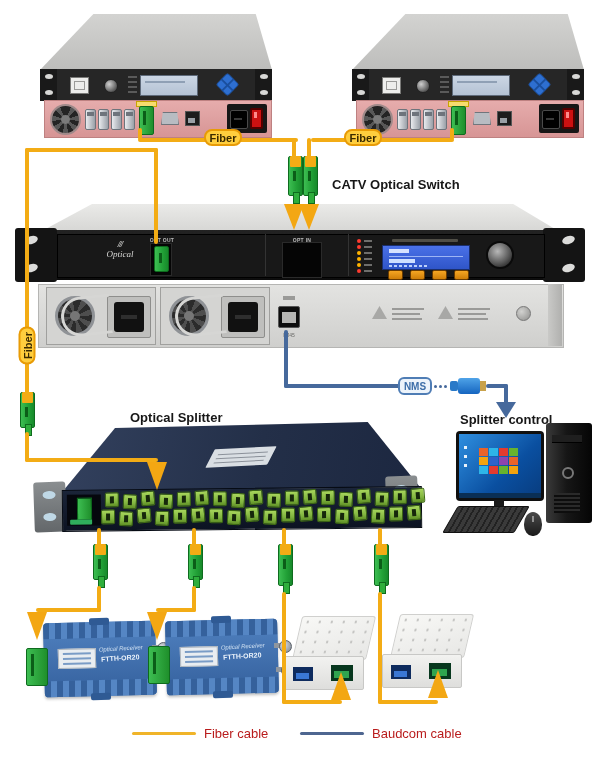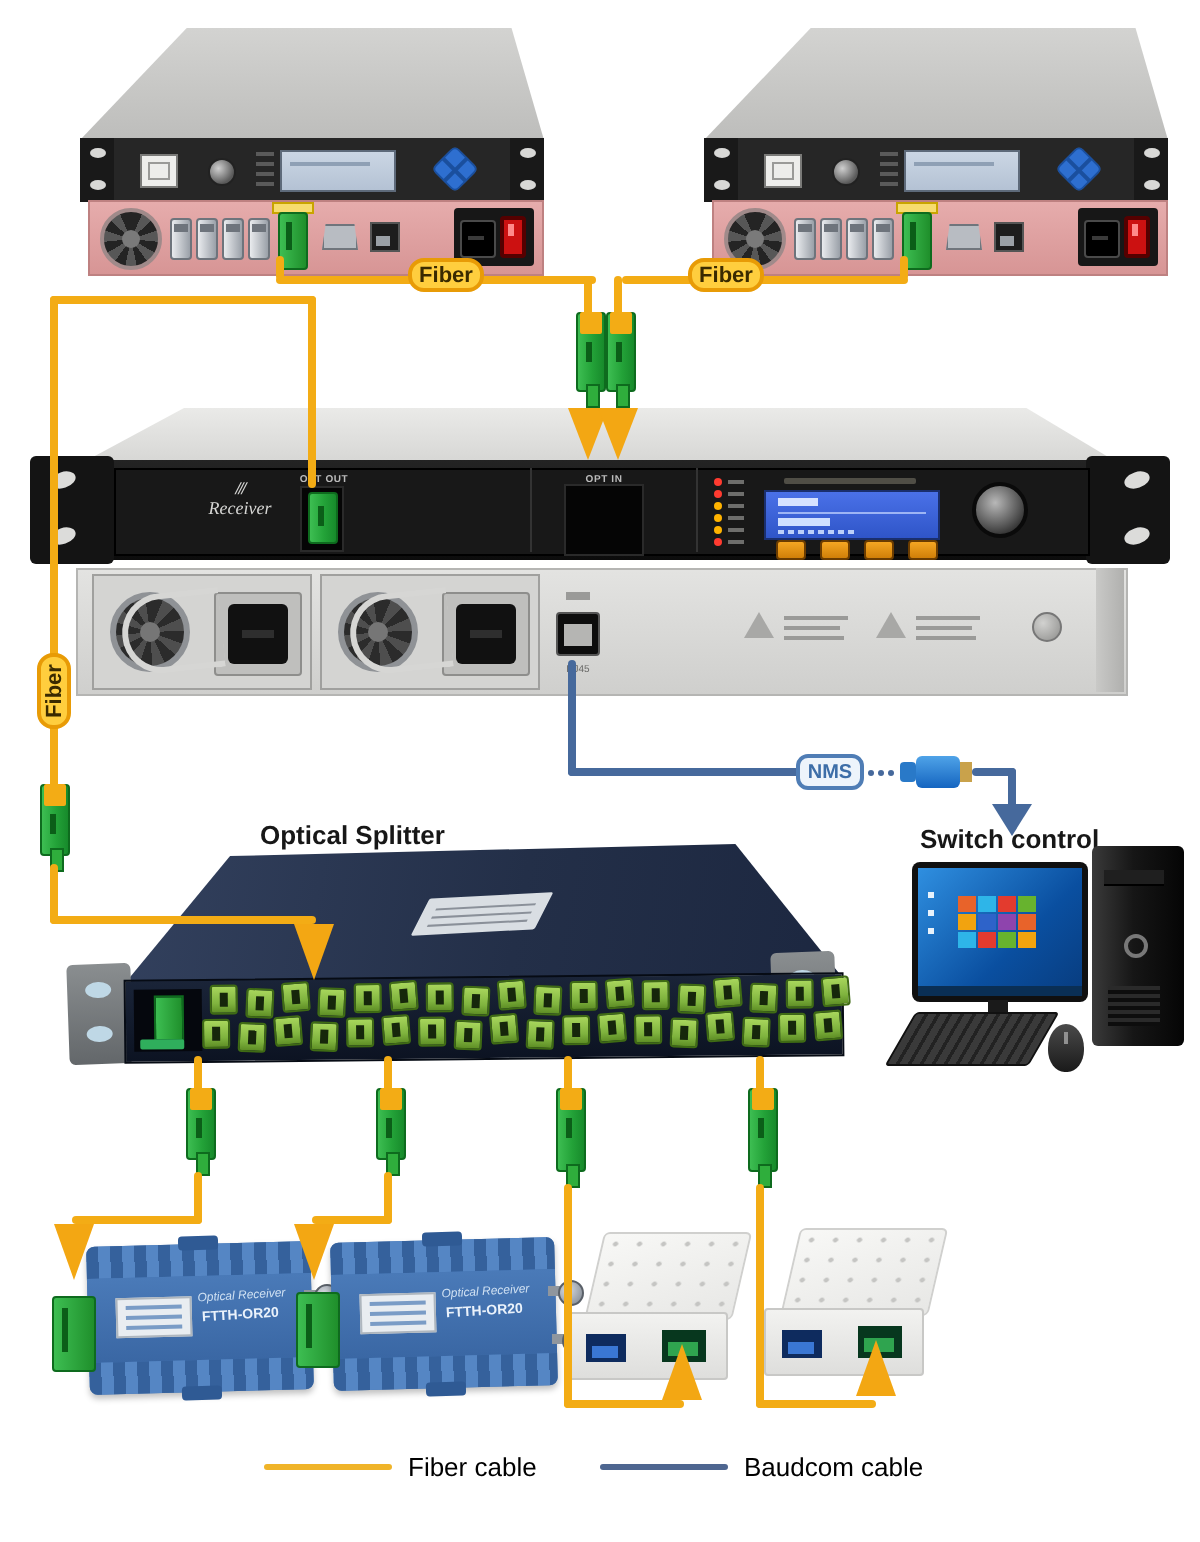--- a/index.html
+++ b/index.html
@@ -198,21 +198,21 @@
           transform:skewX(-13deg);transform-origin:bottom left;
           background:radial-gradient(#C5C5C3 1.2px,transparent 1.5px),linear-gradient(160deg,#F8F8F6,#E7E7E5);
           background-size:12px 10px,100% 100%;}
   .wb-front{position:absolute;left:0;top:40px;width:78px;height:32px;
             background:linear-gradient(#F2F2F0,#DEDEDC);border:1px solid #C8C8C6;border-radius:2px;}
   .wb-blue{position:absolute;left:8px;top:10px;width:20px;height:14px;background:#0E2B5E;}
   .wb-blue::after{content:"";position:absolute;left:3px;bottom:2px;width:13px;height:6px;background:#3A77D4;}
   .wb-green{position:absolute;left:46px;top:8px;width:22px;height:16px;background:#07371E;}
   .wb-green::after{content:"";position:absolute;left:3px;bottom:3px;width:15px;height:7px;background:#2FA44F;}
   
-  .ltext{position:absolute;font:13px "Liberation Sans",sans-serif;color:#000000;white-space:nowrap;}
+  .ltext{position:absolute;font:13px "Liberation Sans",sans-serif;color:#b91c1c;white-space:nowrap;}
 </style>
 </head>
 <body>
 
 <div class="canvas">
 
   <div class="tx" style="left:18px;top:14px">
     <div class="tx-top"></div>
     <div class="tx-front">
       <div class="tx-ear" style="left:0">
@@ -273,36 +273,37 @@
       <div class="gport"></div>
       <div class="db9"></div>
       <div class="rj45s"></div>
       <div class="pwr">
         <div class="iec"></div>
         <div class="sw"></div>
       </div>
     </div>
   </div>
 
+  <div class="title" style="left:332px;top:177px">CATV Optical Switch</div>
   <div class="sw-top"></div>
   <div class="sw-front"></div>
   <div class="sw-ear" style="left:15px">
     <span class="hole" style="left:10px;top:8px"></span>
     <span class="hole" style="left:10px;top:36px"></span>
   </div>
   <div class="sw-ear" style="left:543px">
     <span class="hole" style="left:19px;top:8px"></span>
     <span class="hole" style="left:19px;top:36px"></span>
   </div>
   <div class="sw-panel"></div>
   <div class="sw-div" style="left:265px"></div>
   <div class="sw-div" style="left:348px"></div>
   <div class="brand">
     <span class="sl">///</span>
-    <span class="nm">Receiver</span>
+    <span class="nm">Optical</span>
   </div>
   <div class="ptext" style="left:144px;top:237px;width:36px;text-align:center">OPT OUT</div>
   <div class="darkport" style="left:150px;top:243px;width:20px;height:31px">
     <div class="sc" style="left:3px;top:2px;height:24px">
       <span class="slot" style="top:6px"></span>
     </div>
   </div>
   <div class="ptext" style="left:286px;top:237px;width:32px;text-align:center">OPT IN</div>
   <div class="darkport" style="left:282px;top:242px;width:38px;height:34px"></div>
   <div class="led" style="left:357px;top:239px;background:#FF3B30"></div>
@@ -358,21 +359,21 @@
     <span class="tl" style="top:14px;width:30px"></span>
   </div>
   <div class="warn" style="left:438px;top:304px">
     <span class="tri"></span>
     <span class="tl" style="top:4px;width:32px"></span>
     <span class="tl" style="top:9px;width:28px"></span>
     <span class="tl" style="top:14px;width:30px"></span>
   </div>
   <div class="gscrew"></div>
 
-  <div class="title" style="left:460px;top:412px">Switch control</div>
+  <div class="title" style="left:460px;top:412px">Splitter control</div>
   <div class="tower">
     <div class="slot"></div>
     <div class="logo"></div>
     <div class="vent"></div>
   </div>
   <div class="monitor">
     <div class="screen">
       <div class="sdots"></div>
       <div class="tiles">
           <span class="tile"></span>

